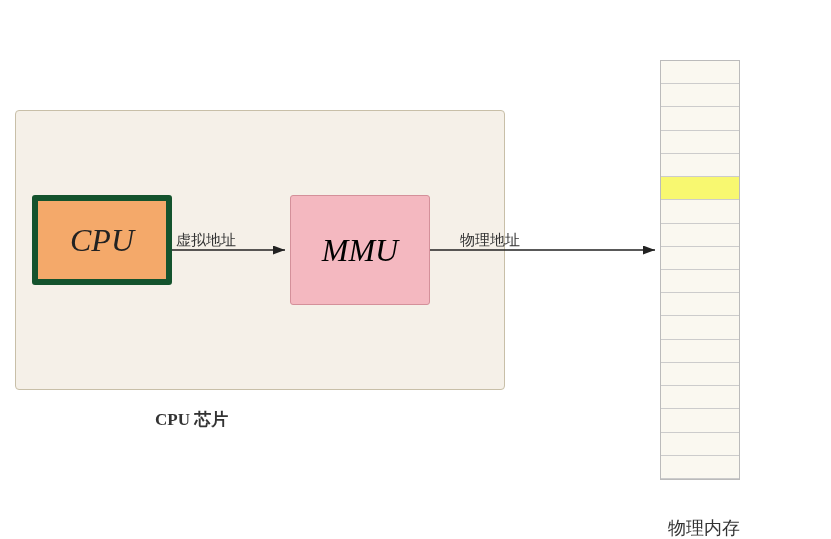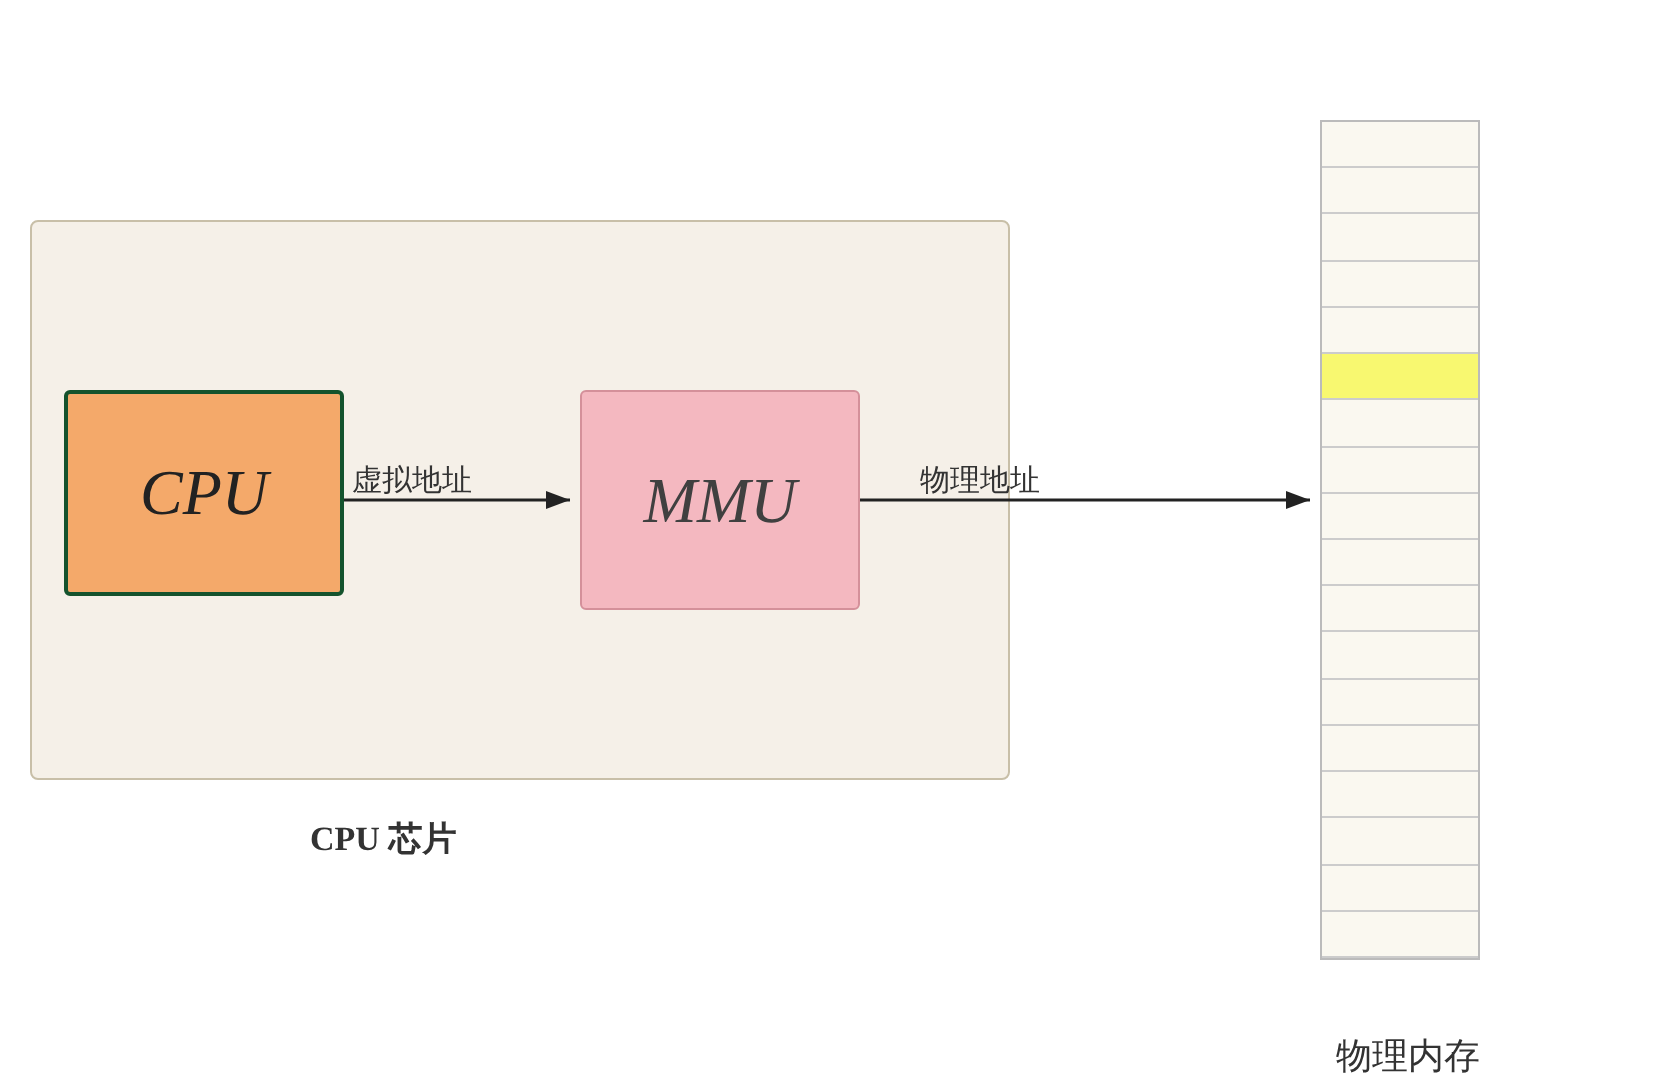--- a/index.html
+++ b/index.html
@@ -40,23 +40,23 @@
       font-family: 'KaiTi', 'STKaiti', 'SimSun', serif;
       font-weight: bold;
     }
 
     
     .cpu-block {
       position: absolute;
       top: 195px;
       left: 32px;
       width: 140px;
-      height: 103px;
+      height: 90px;
       background: #f4a96a;
-      border: 2px solid #14532d;
+      border: 6px solid #14532d;
       border-radius: 3px;
       display: flex;
       align-items: center;
       justify-content: center;
     }
 
     .cpu-block-label {
       font-size: 32px;
       font-style: italic;
       color: #222;
@@ -74,21 +74,21 @@
       border: 1px solid #d4909a;
       border-radius: 3px;
       display: flex;
       align-items: center;
       justify-content: center;
     }
 
     .mmu-block-label {
       font-size: 32px;
       font-style: italic;
-      color: #404040;
+      color: #000000;
       font-family: 'Georgia', serif;
     }
 
     
     .memory-block {
       position: absolute;
       top: 60px;
       left: 660px;
       width: 80px;
       height: 420px;

